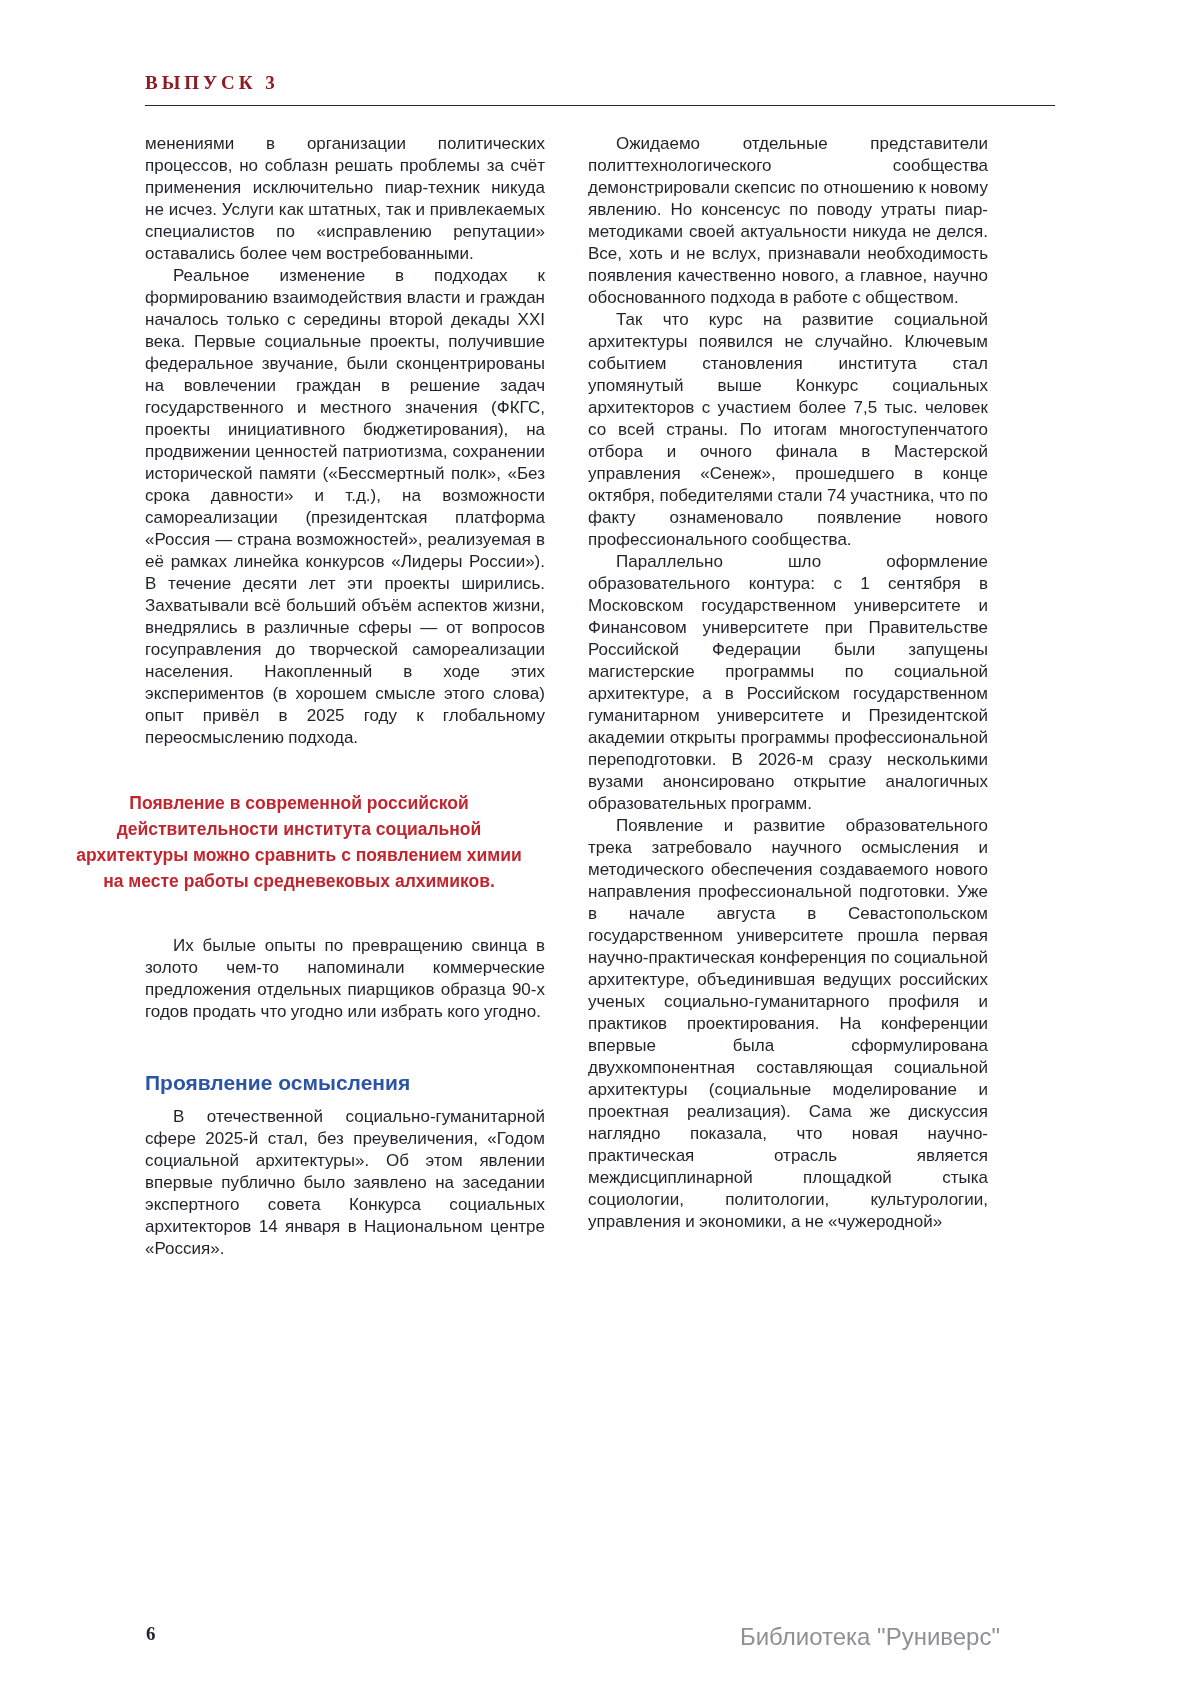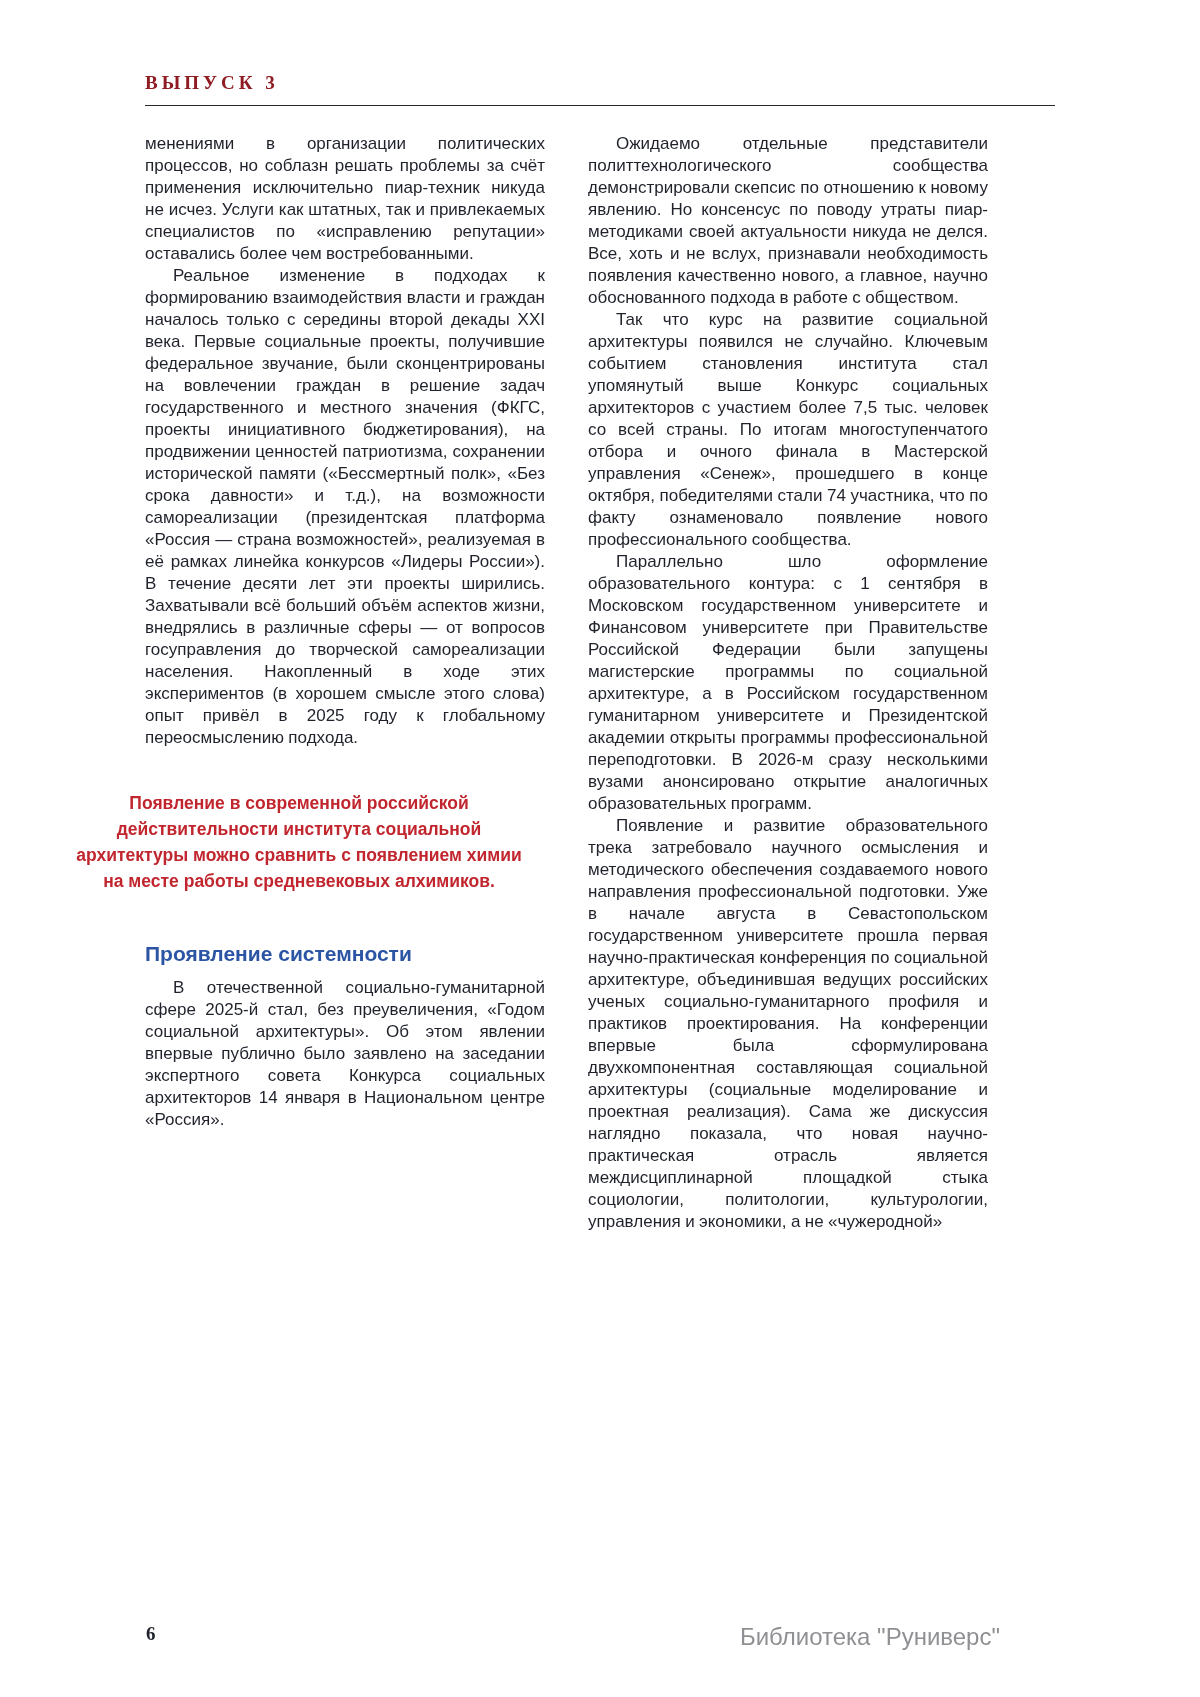--- a/index.html
+++ b/index.html
@@ -93,21 +93,22 @@
       <div class="issue-label">ВЫПУСК 3</div>
       <hr class="header-rule">
     </header>
 
     <main class="columns">
 
       <div class="col">
         <p class="body first">менениями в организации политических процессов, но соблазн решать проблемы за счёт применения исключительно пиар-техник никуда не исчез. Услуги как штатных, так и привлекаемых специалистов по «исправлению репутации» оставались более чем востребованными.</p>
         <p class="body">Реальное изменение в подходах к формированию взаимодействия власти и граждан началось только с середины второй декады XXI века. Первые социальные проекты, получившие федеральное звучание, были сконцентрированы на вовлечении граждан в решение задач государственного и местного значения (ФКГС, проекты инициативного бюджетирования), на продвижении ценностей патриотизма, сохранении исторической памяти («Бессмертный полк», «Без срока давности» и т.д.), на возможности самореализации (президентская платформа «Россия — страна возможностей», реализуемая в её рамках линейка конкурсов «Лидеры России»). В течение десяти лет эти проекты ширились. Захватывали всё больший объём аспектов жизни, внедрялись в различные сферы — от вопросов госуправления до творческой самореализации населения. Накопленный в ходе этих экспериментов (в хорошем смысле этого слова) опыт привёл в 2025 году к глобальному переосмыслению подхода.</p>
         <p class="callout">Появление в современной российской действительности института социальной архитектуры можно сравнить с появлением химии на месте работы средневековых алхимиков.</p>
-        <h2 class="section-heading">Проявление системности</h2>
+        <p class="body">Их былые опыты по превращению свинца в золото чем-то напоминали коммерческие предложения отдельных пиарщиков образца 90-х годов продать что угодно или избрать кого угодно.</p>
+        <h2 class="section-heading">Проявление осмысления</h2>
         <p class="body">В отечественной социально-гуманитарной сфере 2025-й стал, без преувеличения, «Годом социальной архитектуры». Об этом явлении впервые публично было заявлено на заседании экспертного совета Конкурса социальных архитекторов 14 января в Национальном центре «Россия».</p>
       </div>
 
       <div class="col">
         <p class="body">Ожидаемо отдельные представители политтехнологического сообщества демонстрировали скепсис по отношению к новому явлению. Но консенсус по поводу утраты пиар-методиками своей актуальности никуда не делся. Все, хоть и не вслух, признавали необходимость появления качественно нового, а главное, научно обоснованного подхода в работе с обществом.</p>
         <p class="body">Так что курс на развитие социальной архитектуры появился не случайно. Ключевым событием становления института стал упомянутый выше Конкурс социальных архитекторов с участием более 7,5 тыс. человек со всей страны. По итогам многоступенчатого отбора и очного финала в Мастерской управления «Сенеж», прошедшего в конце октября, победителями стали 74 участника, что по факту ознаменовало появление нового профессионального сообщества.</p>
         <p class="body">Параллельно шло оформление образовательного контура: с 1 сентября в Московском государственном университете и Финансовом университете при Правительстве Российской Федерации были запущены магистерские программы по социальной архитектуре, а в Российском государственном гуманитарном университете и Президентской академии открыты программы профессиональной переподготовки. В 2026-м сразу несколькими вузами анонсировано открытие аналогичных образовательных программ.</p>
         <p class="body">Появление и развитие образовательного трека затребовало научного осмысления и методического обеспечения создаваемого нового направления профессиональной подготовки. Уже в начале августа в Севастопольском государственном университете прошла первая научно-практическая конференция по социальной архитектуре, объединившая ведущих российских ученых социально-гуманитарного профиля и практиков проектирования. На конференции впервые была сформулирована двухкомпонентная составляющая социальной архитектуры (социальные моделирование и проектная реализация). Сама же дискуссия наглядно показала, что новая научно-практическая отрасль является междисциплинарной площадкой стыка социологии, политологии, культурологии, управления и экономики, а не «чужеродной»</p>
       </div>
 

